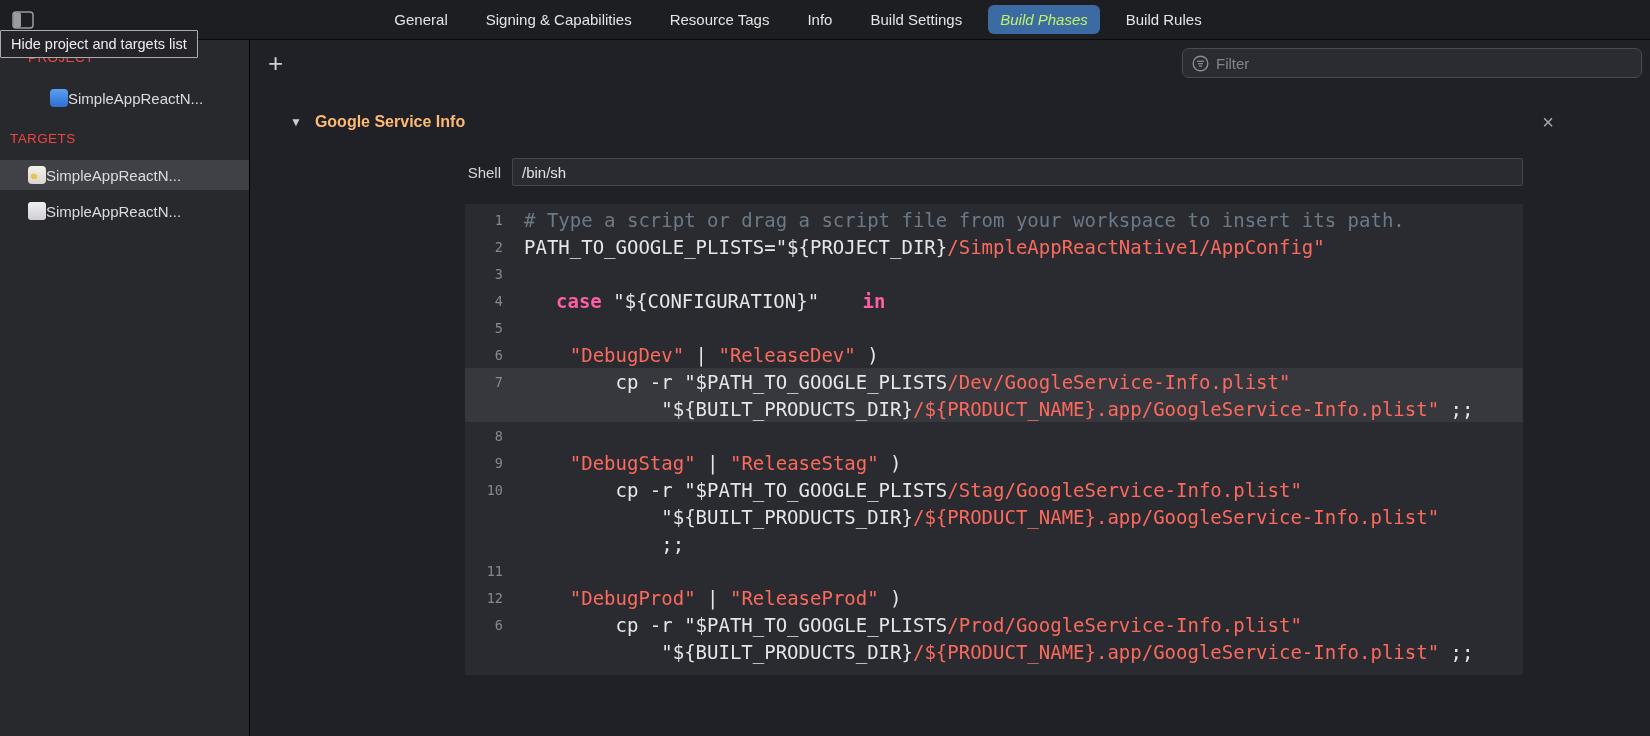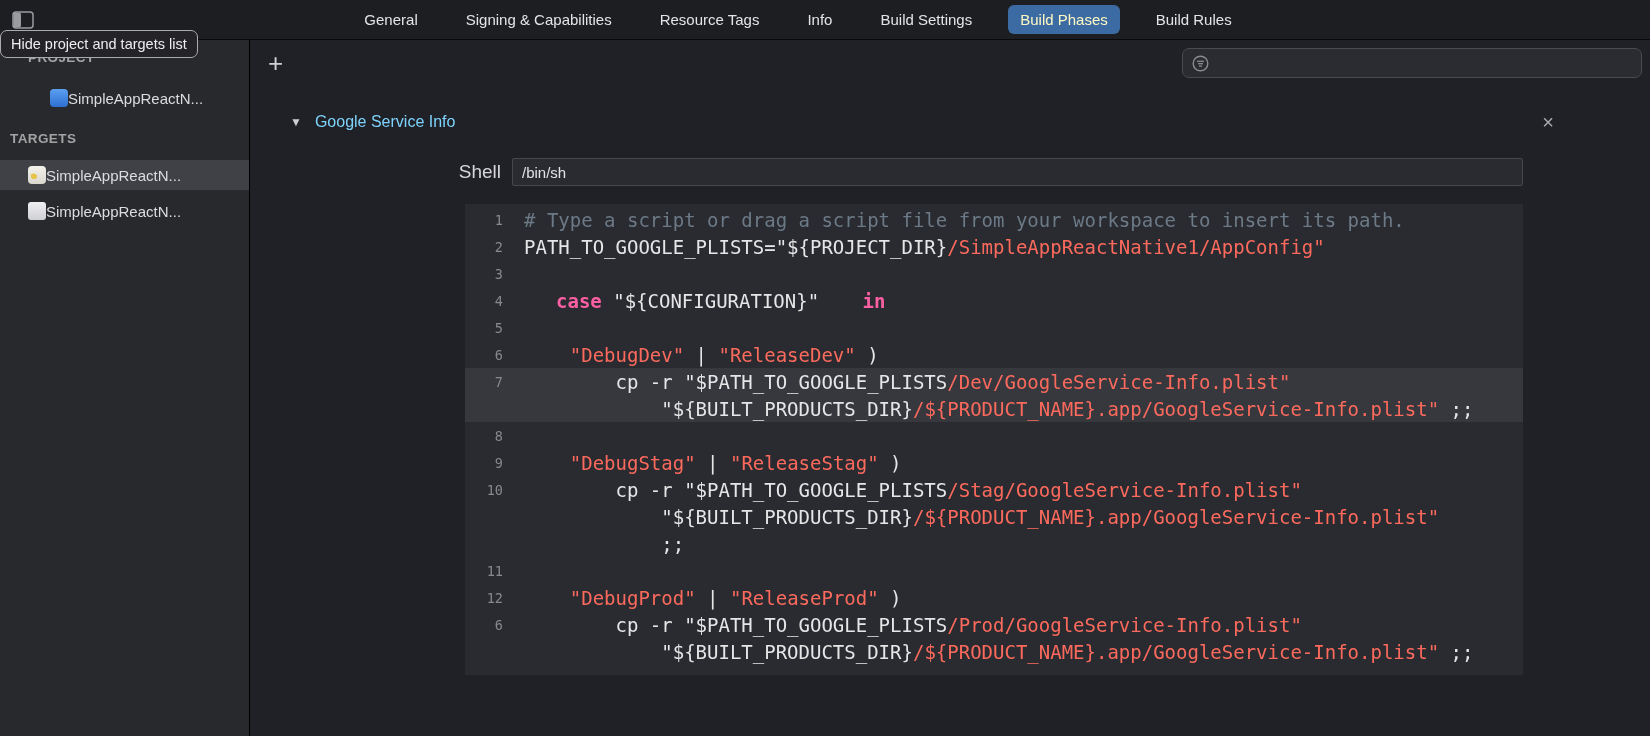--- a/index.html
+++ b/index.html
@@ -4,69 +4,69 @@
 <style>
   * { margin:0; padding:0; box-sizing:border-box; }
   html,body { width:1650px; height:736px; overflow:hidden; background:#202126;
               font-family:"Liberation Sans", sans-serif; }
   .app { width:1650px; height:736px; display:flex; flex-direction:column; position:relative; }
 
   
   .tabbar { flex:0 0 40px; height:40px; background:#1d1e22; border-bottom:1px solid #0a0a0c;
             display:flex; align-items:center; padding:0 10px; }
   .sidebar-toggle { width:26px; height:22px; display:flex; align-items:center; justify-content:center; cursor:pointer; }
-  .tabs { display:flex; gap:24px; margin:0 auto; position:relative; left:-40px; }
+  .tabs { display:flex; gap:14px; margin:0 auto; position:relative; left:-40px; }
   .tab { color:#e4e4e6; font-size:15px; padding:6px 12px; border-radius:6px; white-space:nowrap; cursor:pointer; }
-  .tab.active { background:#3c6ba4; color:#fef9c3; }
+  .tab.active { background:#3c6ba4; color:#bef264;font-style:italic; }
 
   .body { flex:1; display:flex; min-height:0; }
 
   
   .sidebar { width:250px; flex:0 0 250px; background:#28292d; border-right:1px solid #000; padding-top:6px; }
-  .side-header { color:#a3a3a3; font-weight:bold; font-size:13.5px; letter-spacing:.4px; }
+  .side-header { color:#ef4444; font-weight:normal; font-size:13.5px; letter-spacing:.4px; }
   .project-header { padding:4px 8px 4px 28px; }
   .targets-header { padding:4px 8px 4px 10px; margin-top:14px; }
   #project-list { margin-top:14px; }
   #target-list { margin-top:10px; }
   .side-item { height:30px; display:flex; align-items:center; gap:0; cursor:pointer; margin-bottom:6px; }
   .project-item { padding-left:50px; }
   .target-item { padding-left:28px; }
   .side-item.selected { background:#3f4146; }
   .side-label { color:#dcdce0; font-size:15px; white-space:nowrap; overflow:hidden; }
   .side-icon { width:18px; height:18px; flex:0 0 18px; border-radius:4px; }
   .xcode-project-icon { background:linear-gradient(#5aa0f2,#2e6fd0); }
   .app-target-icon { background:
       radial-gradient(circle at 32% 58%, #e8c54a 0 3px, rgba(0,0,0,0) 3px),
       linear-gradient(#f4f2ec,#d9d6ce); }
   .bundle-target-icon { background:linear-gradient(#f0f0f2,#cfcfd4); border-radius:3px; }
 
   
   .tooltip { position:absolute; left:0; top:30px; z-index:50; background:#242428;
              border:1px solid #ababaf; color:#ededef; font-size:14.5px; padding:5px 10px;
-             white-space:nowrap; border-radius:7px; }
+             white-space:nowrap; border-radius:1px; }
 
   
   .main { flex:1; display:flex; flex-direction:column; background:#202126; min-width:0; }
   .toolbar { flex:0 0 46px; height:46px; display:flex; align-items:center; padding:0 8px 0 18px; }
   .add-btn { background:none; border:none; color:#cfd0d4; font-size:26px; font-weight:300;
              line-height:1; cursor:pointer; font-family:"Liberation Sans", sans-serif; }
   .filter { margin-left:auto; width:460px; height:30px; background:#2b2c31; border:1px solid #4a4b51;
             border-radius:7px; display:flex; align-items:center; padding:0 9px; gap:7px; }
   .filter input { flex:1; background:transparent; border:none; outline:none; color:#dddde1;
                   font-size:15px; font-family:"Liberation Sans", sans-serif; }
   .filter input::placeholder { color:#83848a; }
 
   .phase-header { display:flex; align-items:center; gap:13px; margin:26px 96px 0 40px; }
   .disclosure { color:#cccdd1; font-size:12px; cursor:pointer; }
-  .phase-title { color:#7dd3fc; font-size:16px; font-weight:400; }
+  .phase-title { color:#fdba74; font-size:16px; font-weight:700; }
   .close-btn { margin-left:auto; background:none; border:none; color:#a9aaae; font-size:20px;
                line-height:1; cursor:pointer; font-family:"Liberation Sans", sans-serif; }
 
   .shell-row { display:flex; align-items:center; gap:11px; margin:26px 127px 0 0; }
-  .shell-label { width:251px; text-align:right; color:#d6d6da; font-size:19px; }
+  .shell-label { width:251px; text-align:right; color:#d6d6da; font-size:15px; }
   .shell-input { flex:1; height:28px; background:#2a2b30; border:1px solid #46474d;
                  color:#e2e2e6; font-size:15px; padding:12px 9px; border-radius:2px; outline:none;
                  font-family:"Liberation Sans", sans-serif; }
 
   
   .editor { margin:18px 127px 0 215px; background:#2a2b30; padding:2px 0 10px 0;
             font-family:"DejaVu Sans Mono", monospace; }
   .code-row { display:flex; align-items:center; height:27px; }
   .code-row.hl { background:#37383e; }
   .lnum { flex:0 0 48px; text-align:right; padding-right:10px; color:#88888e; font-size:13.5px; }
@@ -128,20 +128,21 @@
 
       <div class="toolbar">
         <button class="add-btn">+</button>
         <div class="filter">
           <svg width="17" height="17" viewBox="0 0 17 17">
             <circle cx="8.5" cy="8.5" r="7.3" fill="none" stroke="#8a8b90" stroke-width="1.4"></circle>
             <line x1="5" y1="6.3" x2="12" y2="6.3" stroke="#8a8b90" stroke-width="1.3"></line>
             <line x1="6" y1="8.7" x2="11" y2="8.7" stroke="#8a8b90" stroke-width="1.3"></line>
             <line x1="7" y1="11.1" x2="10" y2="11.1" stroke="#8a8b90" stroke-width="1.3"></line>
           </svg>
+          <input type="text" placeholder="Filter" style="">
         </div>
       </div>
 
       <section>
         <div class="phase-header">
           <span class="disclosure">▼</span>
           <h2 class="phase-title">Google Service Info</h2>
           <button class="close-btn">×</button>
         </div>
 

